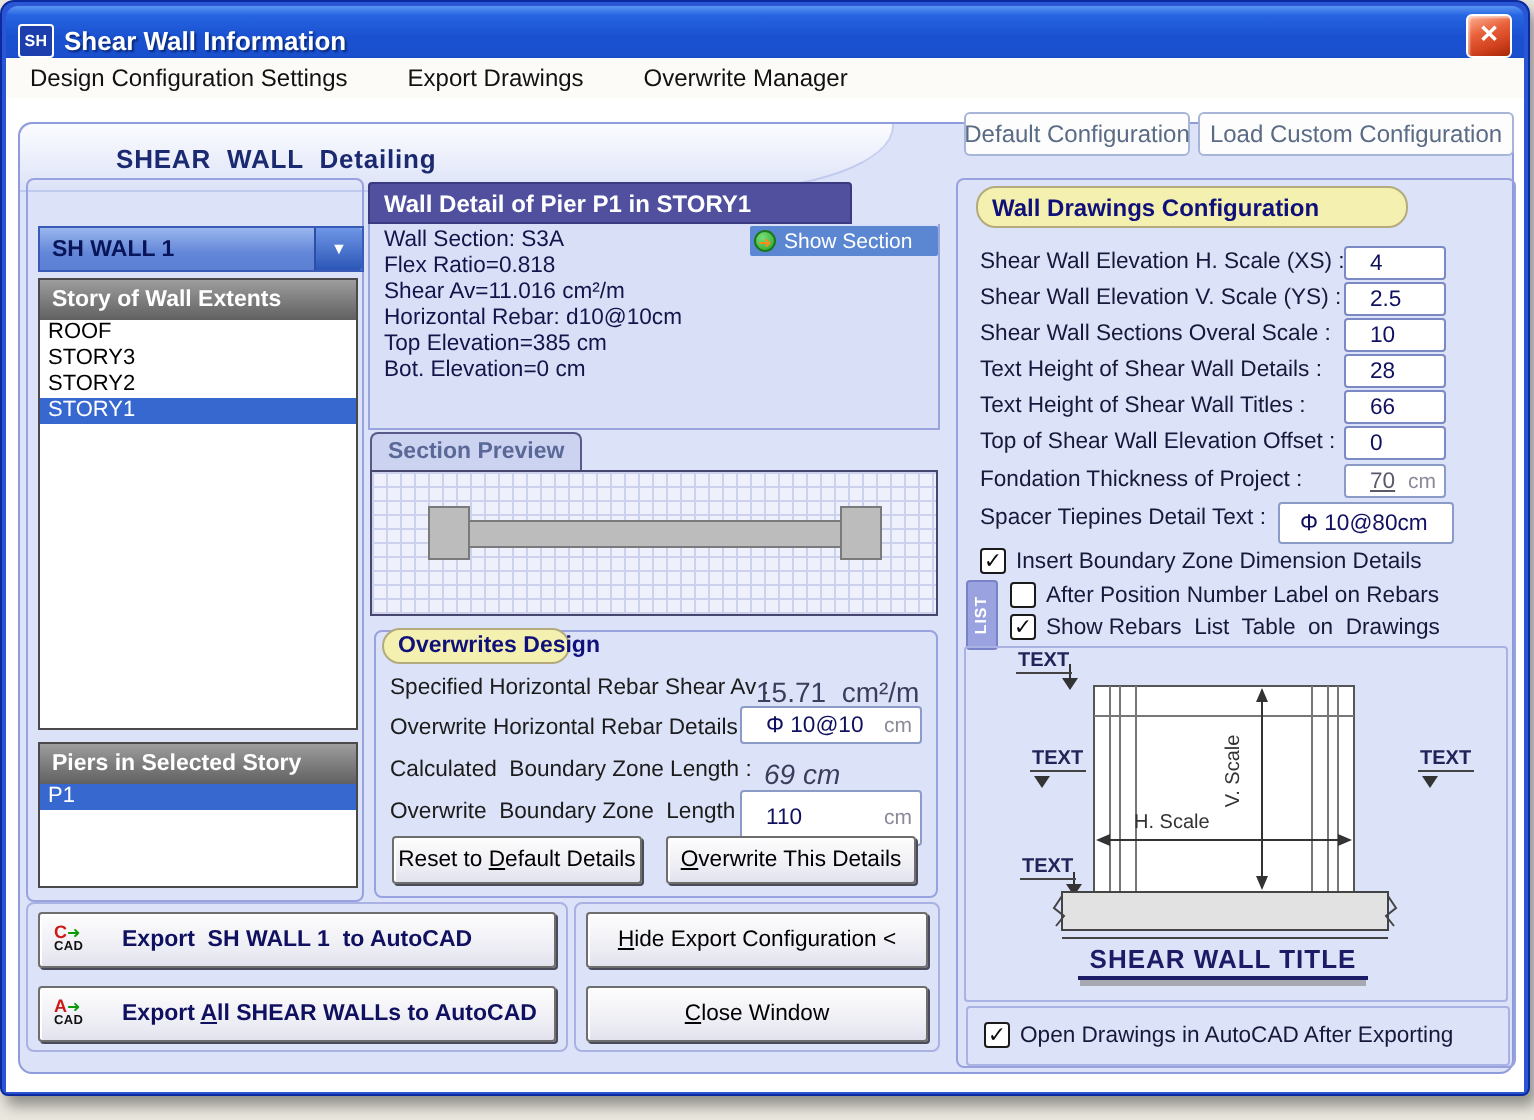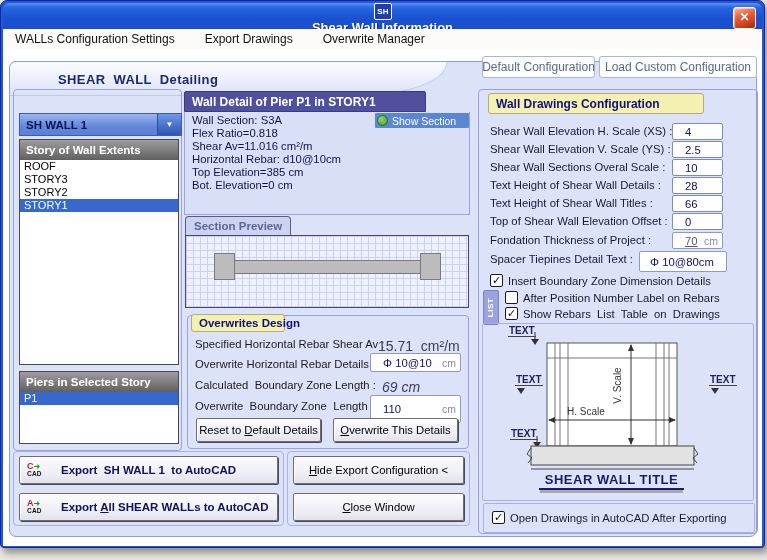--- a/index.html
+++ b/index.html
@@ -6,21 +6,21 @@
   body{font-family:"Liberation Sans","DejaVu Sans",sans-serif;background:#e9e7de;}
   #stage{position:relative;width:767px;height:560px;overflow:hidden;background:#e9e7de;}
   .a{position:absolute;}
   [data-bind]{white-space:pre;}
 
   
   #window{left:0;top:0;width:765px;height:548px;background:#2a55d4;border:1px solid #0a2a9e;
           border-radius:7px 7px 4px 4px;box-shadow:3px 5px 7px rgba(0,0,0,.38);box-sizing:border-box;}
   .titlebar{left:2px;top:2px;width:759px;height:34px;border-radius:6px 6px 0 0;
             background:linear-gradient(180deg,#5a95f2 0%,#2664e2 14%,#1a51d0 45%,#1a50ce 72%,#1040ae 92%,#0c3899 100%);
-            display:flex;align-items:center;flex-direction:column;}
+            display:flex;align-items:center;}
   .app-icon{width:16px;height:15px;margin:0 5px 0 6px;background:#1d3fae;border:1px solid #fff;border-radius:2px;
             color:#fff;font:bold 8px/15px "Liberation Sans",sans-serif;text-align:center;letter-spacing:.2px;}
   .title-text{color:#fff;font-size:13px;font-weight:bold;text-shadow:1px 1px 1px #0a2a7a;}
   .close-btn{right:6px;top:4px;width:21px;height:20px;border:1px solid #fff;border-radius:3px;
              background:linear-gradient(160deg,#ffb294 0%,#e8603a 40%,#d2431f 70%,#a82708 100%);
              color:#fff;font:bold 12px/19px "Liberation Sans",sans-serif;text-align:center;
              box-shadow:inset 1px 1px 1px rgba(255,255,255,.5);cursor:default;}
   .menubar{left:2px;top:28px;width:759px;height:20px;background:#fcfbf8;display:flex;align-items:center;gap:30px;
            padding-left:12px;box-sizing:border-box;}
   .menu-item{font-size:12px;color:#111;}
@@ -31,21 +31,21 @@
   .swoosh{left:0px;top:0px;width:436px;height:33px;
           background:linear-gradient(180deg,#fbfcff 0%,#eef1fc 45%,#dce2f7 100%);
           border-bottom:1px solid #c0c9ee;border-right:1px solid #c8d0f0;
           border-radius:7px 0 90px 0 / 7px 0 33px 0;}
   .swoosh-title{left:48px;top:10px;font-size:13px;font-weight:bold;color:#1b2a70;letter-spacing:.4px;}
   .cfgbtn{height:22px;background:#fdfdfe;border:1px solid #a9b4d9;border-radius:3px;color:#5a6b85;
           font-size:12px;display:flex;align-items:center;justify-content:center;box-sizing:border-box;}
 
   
   .subpanel{border:1px solid #98a2de;border-radius:4px;box-sizing:border-box;}
-  .yellow-tab{background:#f3f0b0;border:1px solid #b3ab7d;border-radius:3px;color:#10107a;
+  .yellow-tab{background:#f3f0b0;border:1px solid #b3ab7d;border-radius:10px;color:#10107a;
               font-size:12px;font-weight:bold;display:flex;align-items:center;padding-left:7px;box-sizing:border-box;}
 
   
   .type-header{left:5px;top:3px;width:160px;height:20px;background:linear-gradient(180deg,#f2f4fd,#d2d9f5);
                border:1px solid #8c96d8;border-radius:3px 3px 0 0;color:#2c3a9e;font-size:11.5px;font-weight:bold;
                display:flex;align-items:center;padding-left:9px;box-sizing:border-box;}
   .dropdown{left:5px;top:23px;width:163px;height:23px;background:linear-gradient(180deg,#9ab6ee,#6286d8 60%,#5b80d4);
             border:1px solid #3a5ab8;display:flex;align-items:center;box-sizing:border-box;}
   .dropdown-value{flex:1;padding-left:6px;font-size:11.5px;font-weight:bold;color:#0a1458;}
   .dropdown-arrow{width:23px;height:21px;margin-right:0px;background:linear-gradient(180deg,#6e96e6,#2c56b6);
@@ -115,21 +115,21 @@
 <div id="stage">
   <div id="window" class="a">
 
     <div class="titlebar a">
       <div class="app-icon" data-bind="window.icon_text">SH</div>
       <div class="title-text" data-bind="window.title">Shear Wall Information</div>
       <div class="close-btn a" data-bind="window.close_glyph">✕</div>
     </div>
 
     <div class="menubar a">
-      <div class="menu-item" data-bind="menu.items.0">WALLs Configuration Settings</div>
+      <div class="menu-item" data-bind="menu.items.0">Design Configuration Settings</div>
       <div class="menu-item" data-bind="menu.items.1">Export Drawings</div>
       <div class="menu-item" data-bind="menu.items.2">Overwrite Manager</div>
     </div>
 
     <div class="content a">
 
       <div class="main-panel a">
 
         <div class="swoosh a"></div>
         <div class="swoosh-title a" data-bind="header.tab_title">SHEAR  WALL  Detailing</div>

